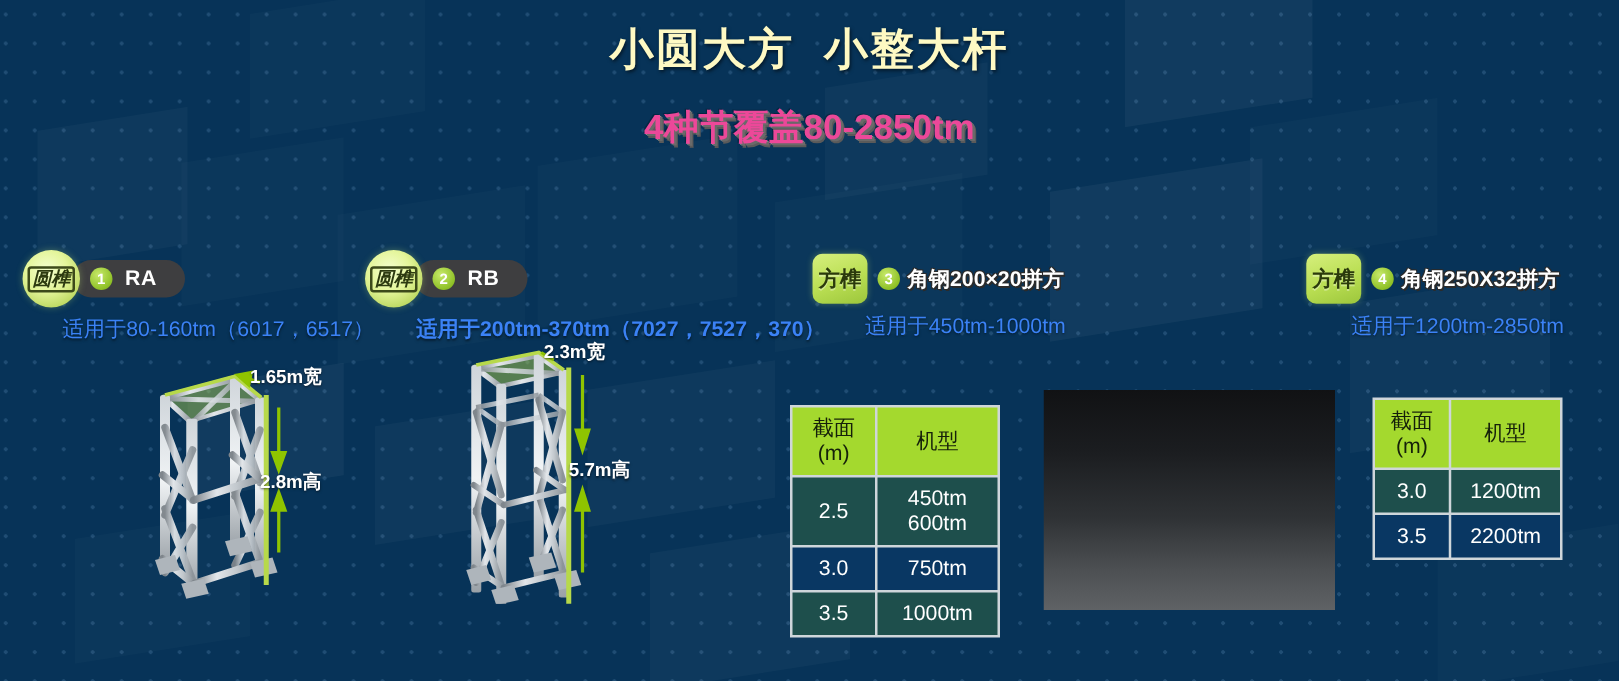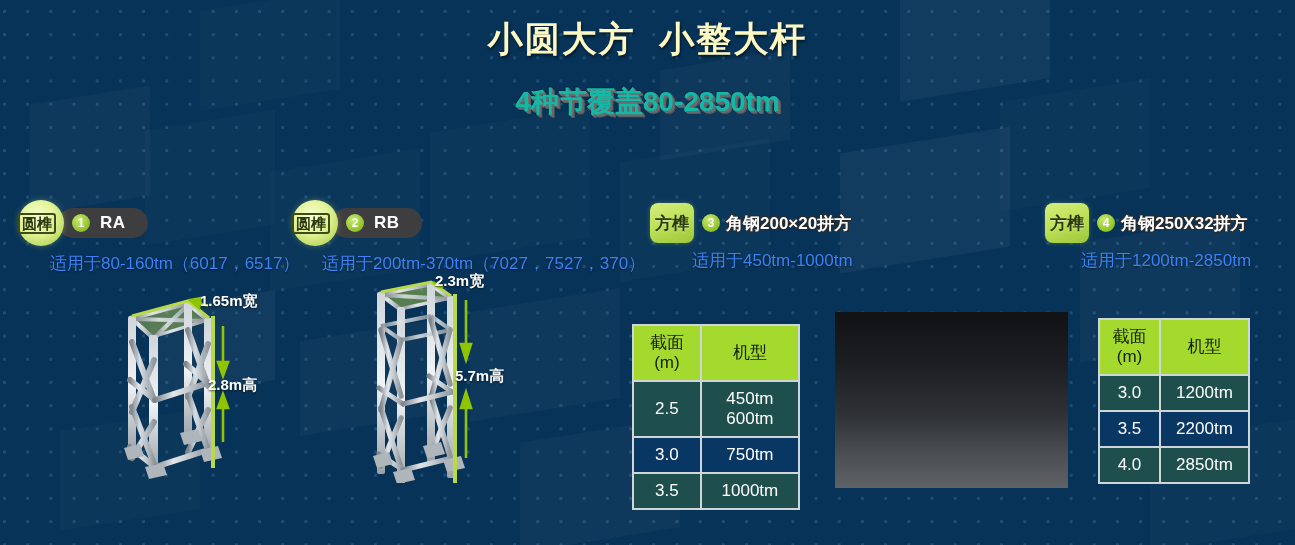--- a/index.html
+++ b/index.html
@@ -29,35 +29,35 @@
 
   
   #title-main{
     position:absolute;left:0;right:0;top:16px;text-align:center;
     font-size:35px;font-weight:bold;color:#fef9c3;letter-spacing:2px;
     text-shadow:1px 2px 3px rgba(0,0,0,.55);
     white-space:pre;
   }
   #title-sub{
     position:absolute;left:0;right:0;top:83px;text-align:center;
-    font-size:28px;font-weight:bold;color:#14b8a6;letter-spacing:0px;
+    font-size:28px;font-weight:bold;color:#ec4899;letter-spacing:0px;
     text-shadow:
       2px 2px 0 #6a6a6a, 3px 3px 0 #5a5a5a,
       1px 1px 0 #8a8a8a, -1px -1px 0 rgba(0,0,0,.25);
   }
 
   
   .sec{position:absolute;}
   .sec-head{display:flex;align-items:center;white-space:nowrap;}
   .round-badge{
     width:46px;height:46px;border-radius:50%;
     background:radial-gradient(circle at 42% 36%, #f4ffd0 0%, #e4f59a 42%, #bcd860 78%, #94b93c 100%);
-    display:flex;align-items:center;justify-content:flex-start;
+    display:flex;align-items:center;justify-content:center;
     flex:0 0 auto;box-shadow:0 0 6px rgba(180,220,110,.35);
-    margin-right:-6px;position:relative;z-index:3;
+    margin-right:-6px;position:relative;z-index:3;font-style:italic;
   }
   .round-badge .inner{
     border:2px solid #3d4a1a;border-radius:3px;
     padding:0px 2px;font-size:15px;font-weight:bold;color:#2d3a10;
     line-height:17px;letter-spacing:0px;
   }
   .sq-badge{
     width:44px;height:40px;border-radius:8px;
     background:linear-gradient(160deg,#d6ef7d 0%,#b9de52 55%,#9cc63c 100%);
     display:flex;align-items:center;justify-content:center;
@@ -164,21 +164,21 @@
 <div class="sec" style="left:292px;top:200px;">
   <div class="sec-head">
     <div class="round-badge">
       <span class="inner">圆榫</span>
     </div>
     <div class="pill">
       <span class="numdot">2</span>
       <span class="label">RB</span>
     </div>
   </div>
-  <div class="sec-desc" style="margin-left:30px;">适用于200tm-370tm（7027，7527，370）</div>
+  <div class="sec-desc" style="margin-left:41px;font-weight:bold;">适用于200tm-370tm（7027，7527，370）</div>
 </div>
 
 <div class="sec" style="left:650px;top:203px;">
   <div class="sec-head">
     <div class="sq-badge">
       <span class="inner">方榫</span>
     </div>
     <div class="plain-title">
       <span class="numdot">3</span>
       <span class="label">角钢200×20拼方</span>
@@ -399,18 +399,14 @@
   </thead>
   <tbody>
     <tr>
       <td class="teal">3.0</td>
       <td class="teal">1200tm</td>
     </tr>
     <tr>
       <td class="navy">3.5</td>
       <td class="navy">2200tm</td>
     </tr>
-    <tr>
-      <td class="teal">4.0</td>
-      <td class="teal">2850tm</td>
-    </tr>
   </tbody>
 </table>
 
 </body></html>

